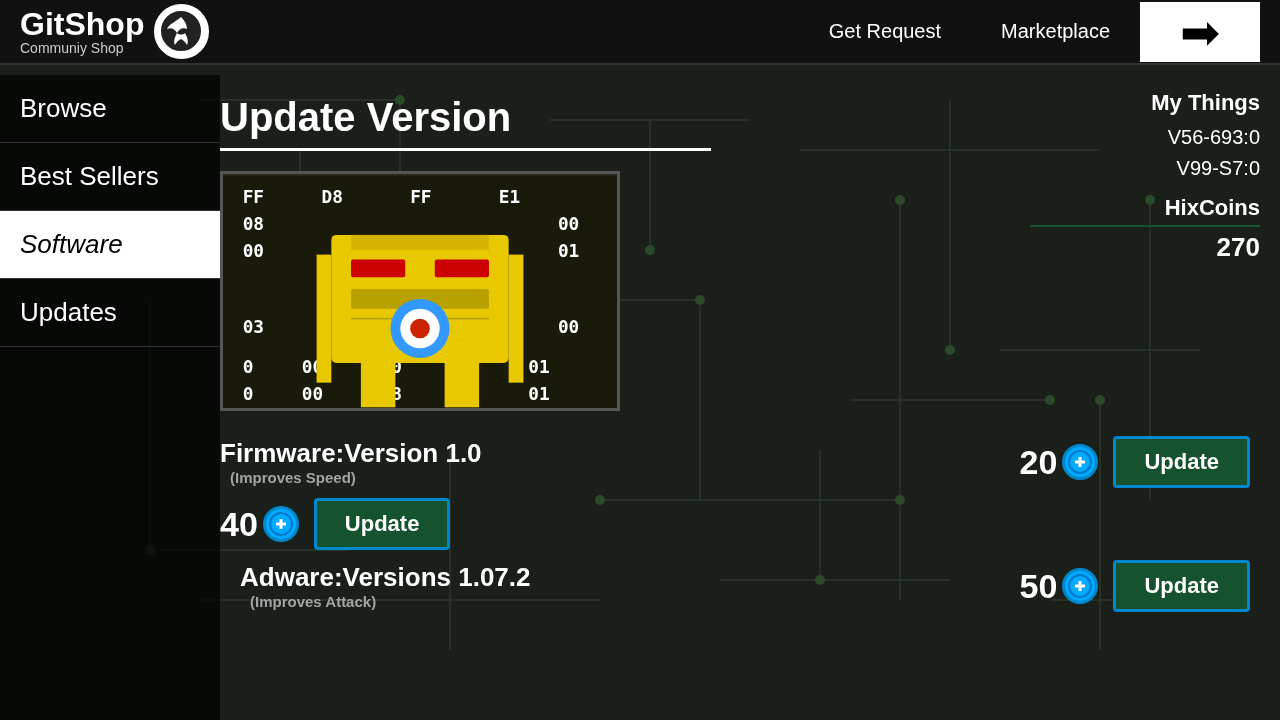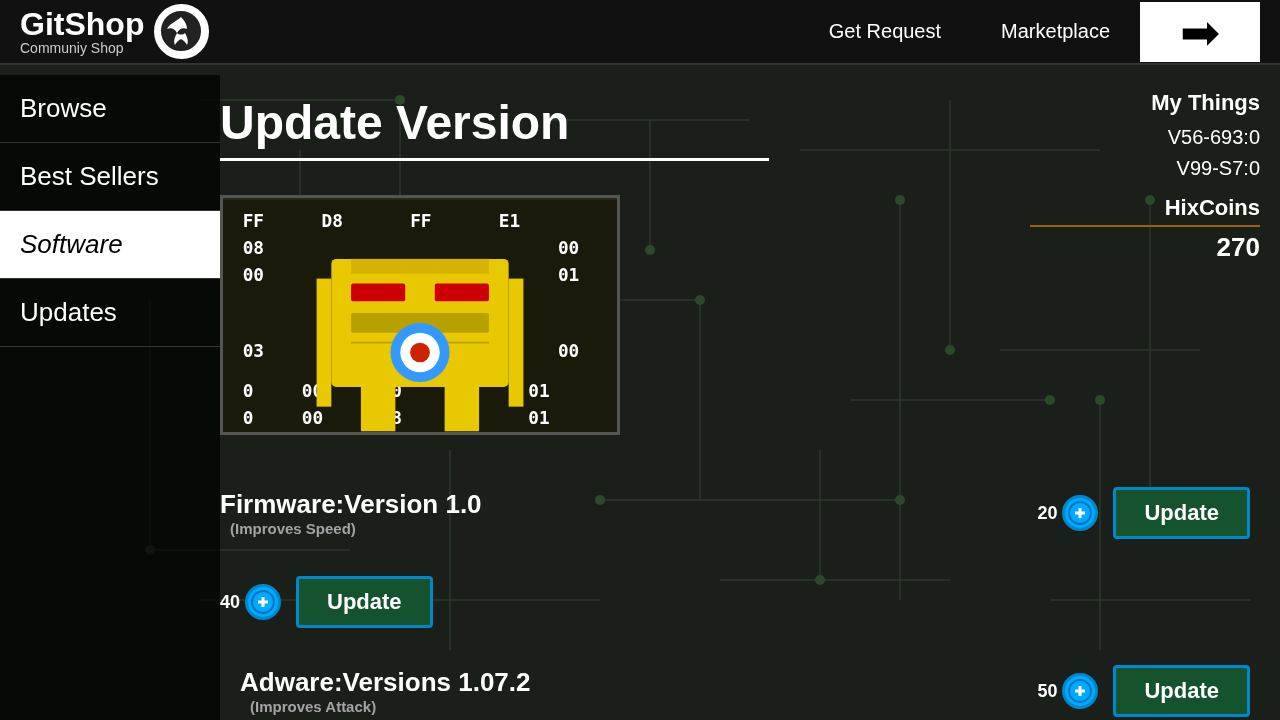--- a/index.html
+++ b/index.html
@@ -131,25 +131,25 @@
       left: 190px;
       top: 75px;
       right: 0;
       height: calc(100% - 75px);
       z-index: 5;
       padding: 20px 30px;
     }
 
     .page-title {
       color: white;
-      font-size: 48px;
+      font-size: 40px;
       font-weight: bold;
       border-bottom: 3px solid white;
       padding-bottom: 8px;
-      margin-bottom: 34px;
+      margin-bottom: 20px;
       display: inline-block;
       padding-right: 200px;
     }
 
     
     .robot-container {
       width: 400px;
       height: 240px;
       background: #2a2a1a;
       border: 3px solid #555;
@@ -164,21 +164,20 @@
     .update-list {
       display: flex;
       flex-direction: column;
       gap: 10px;
     }
 
     .update-item {
       display: flex;
       align-items: center;
       gap: 15px;
-      margin-top: 27px;
     }
 
     .update-info {
       flex: 1;
     }
 
     .update-name {
       color: white;
       font-size: 26px;
       font-weight: bold;
@@ -189,21 +188,21 @@
       font-size: 15px;
       margin-left: 10px;
       font-weight: bold;
     }
 
     .update-price {
       display: flex;
       align-items: center;
       gap: 5px;
       color: white;
-      font-size: 18px;
+      font-size: 34px;
       font-weight: bold;
     }
 
     .hix-coin {
       width: 36px;
       height: 36px;
       border-radius: 50%;
       background: #00aaff;
       border: 3px solid #0088cc;
       display: flex;
@@ -249,21 +248,21 @@
       font-size: 20px;
       text-align: right;
       margin-bottom: 8px;
     }
 
     .hixcoins-label {
       color: white;
       font-size: 22px;
       font-weight: bold;
       text-align: right;
-      border-bottom: 2px solid #a16207;
+      border-bottom: 2px solid #14532d;
       margin-top: 15px;
       padding-bottom: 4px;
     }
 
     .hixcoins-value {
       color: white;
       font-size: 26px;
       font-weight: bold;
       text-align: right;
       margin-top: 5px;

